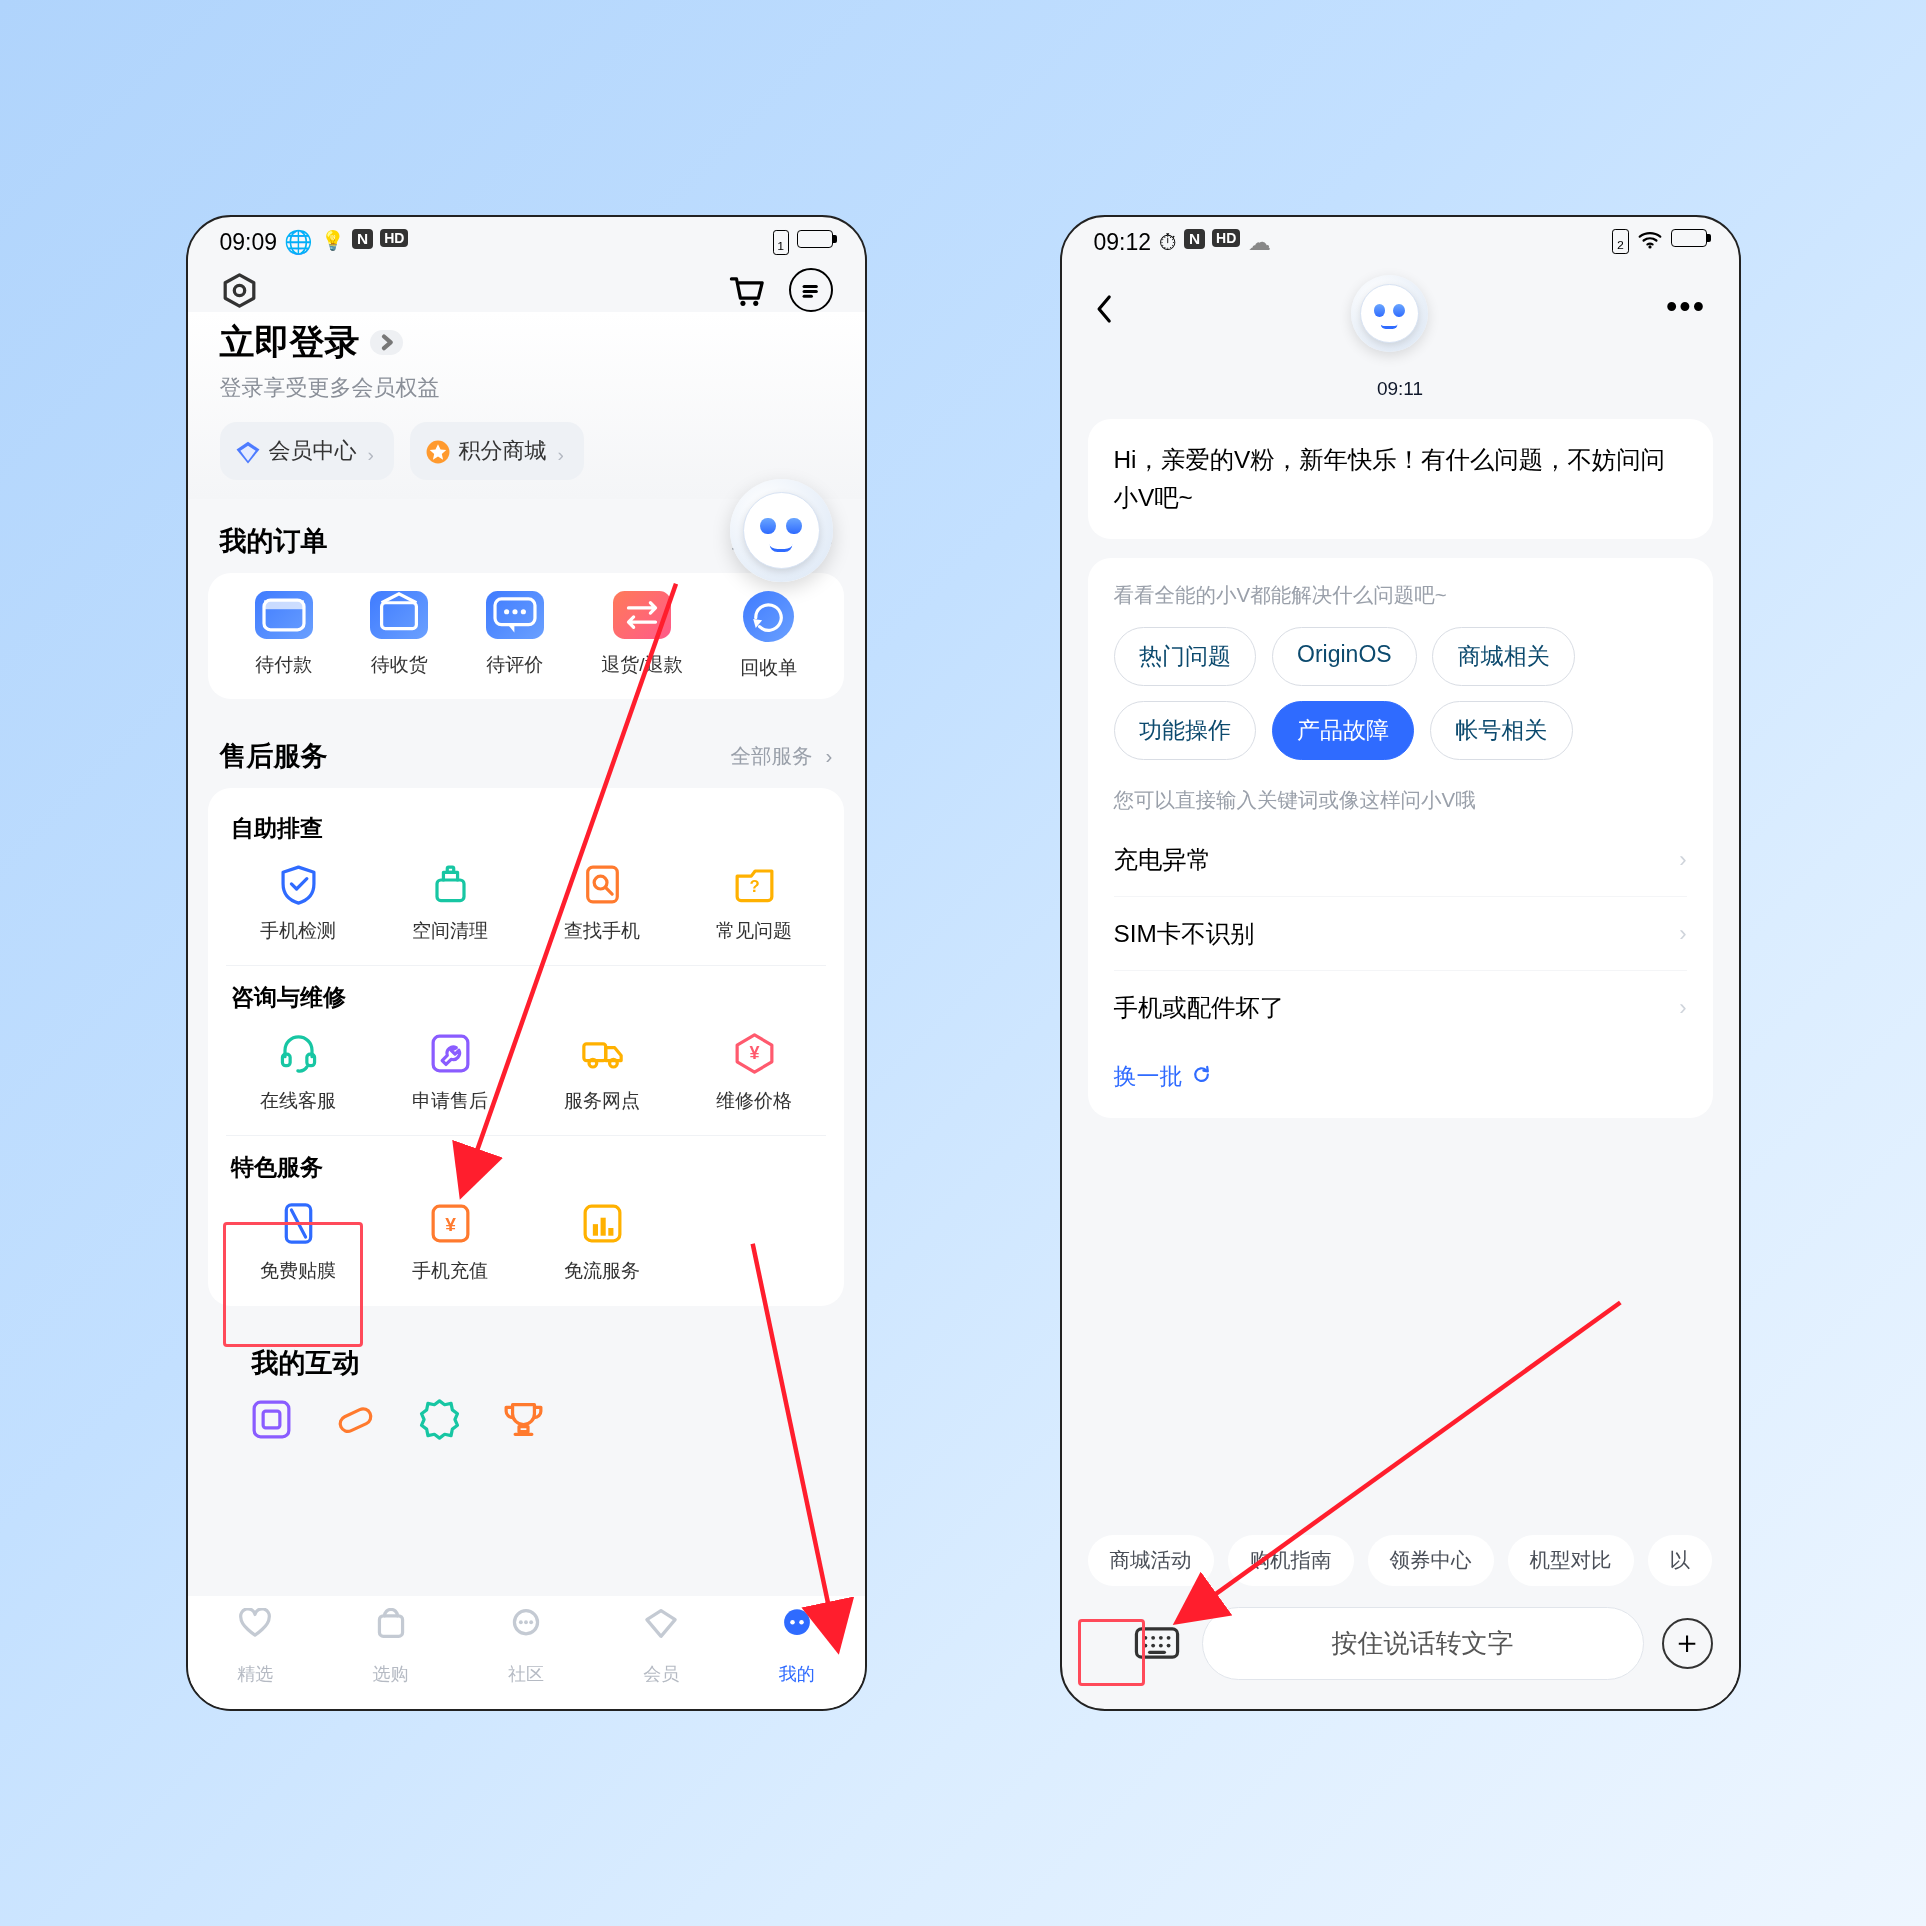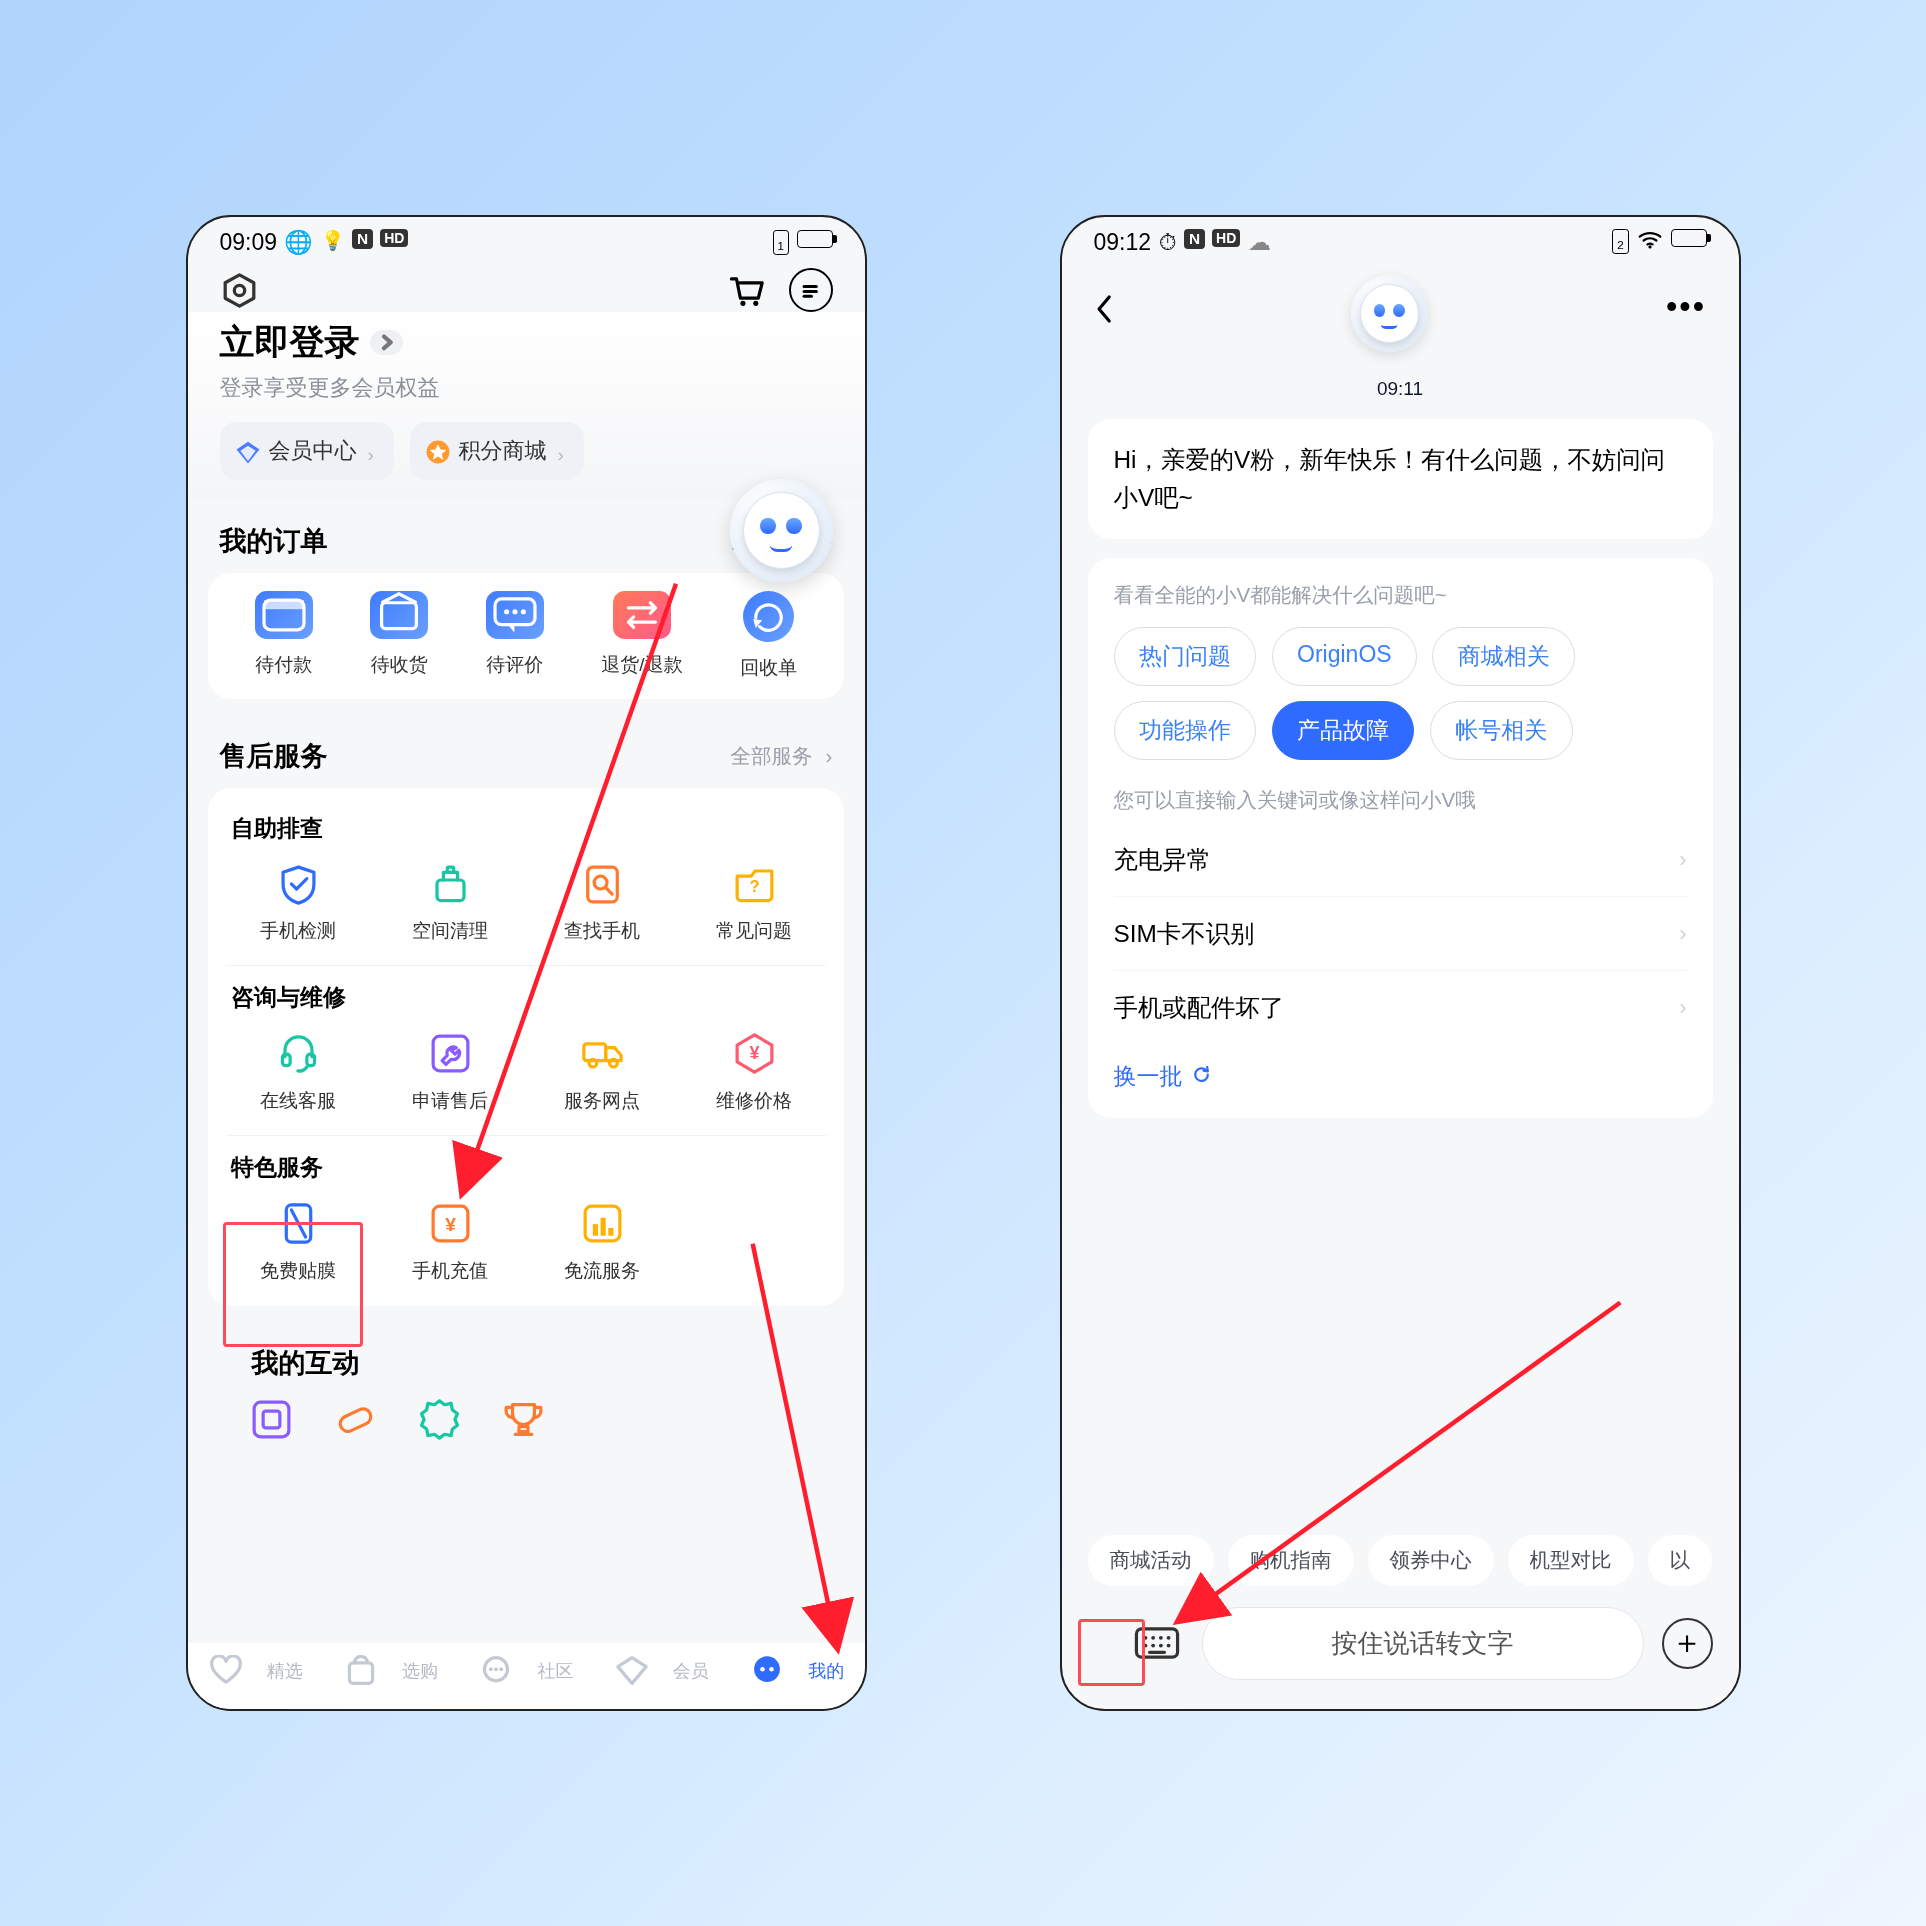--- a/index.html
+++ b/index.html
@@ -48,42 +48,42 @@
   .ord-item{ display:flex; flex-direction:column; align-items:center; gap:13px; font-size:19px; color:#333;}
   .oi{ width:58px; height:48px; border-radius:11.6px; position:relative;}
   .subh{ font-size:23px; font-weight:700; margin:6.4px 0 14px 5.1px;}
   .grid4{ display:flex; justify-content:space-between; }
   .gitem{ width:24%; display:flex; flex-direction:column; align-items:center; gap:11.6px; font-size:19px; color:#333; padding:3.9px 0;}
   .gi{ width:45px; height:45px; }
   .hl{ border:0; border-top:1.3px solid #f0f2f5; margin:16.7px 0;}
   .redbox{ position:absolute; border:3.2px solid #ff4a5a; border-radius:3.9px; pointer-events:none;}
   .arrow{ position:absolute; pointer-events:none;}
   .tabbar{ margin-top:auto; display:flex; justify-content:space-around; align-items:center; padding:11.6px 0 23px; background:#fff;}
-  .tab{ display:flex; align-items:center; gap:23px; font-size:18px; color:#b5bac3;justify-content:flex-end;}
+  .tab{ display:flex; flex-direction:column; align-items:center; gap:23px; font-size:18px; color:#b5bac3;justify-content:flex-end;}
   .tab.active{ color:#2f6bff;}
   .ti{ width:36px; height:31px; }
   
   .stk{ fill:none; stroke:currentColor; stroke-width:5; stroke-linecap:round; stroke-linejoin:round;}
   .stk-thin{ fill:none; stroke:currentColor; stroke-width:3.5; stroke-linecap:round; stroke-linejoin:round;}
 
   
   .phone2 .navbar{ display:flex; align-items:center; justify-content:space-between; padding:13px 32px;}
   .back{ font-size:36px; font-weight:300;}
   .bot-avatar{ width:77px; height:77px; border-radius:50%; background:radial-gradient(circle at 35% 30%, #fff, #dbe6f4); display:flex; align-items:center; justify-content:center; box-shadow:0 3.9px 13px rgba(0,0,0,.12);}
   .bot-avatar .face{ width:59px; height:59px;}
   .bot-avatar .eye{ width:11.6px; height:13px;}
   .bot-avatar .eye.l{ left:13px; top:19px;} .bot-avatar .eye.r{ right:13px; top:19px;}
   .bot-avatar .mouth{ width:16.7px; height:5.1px; bottom:13px;}
   .dots{ font-size:31px; letter-spacing:2.6px; font-weight:700; margin-top:-13px;}
   .time-tag{ text-align:center; font-size:19px; color:#0f172a; margin:13px 0 19px;}
   .bubble{ background:#fff; border-radius:23px; padding:22px 26px; margin:0 26px 19px; font-size:24.4px; line-height:1.55;}
   .bigcard{ background:#fff; border-radius:23px; margin:0 26px; padding:23px 26px 26px;}
   .hint{ font-size:20.5px; color:#9aa0aa; margin-bottom:18px;}
   .chips{ display:flex; flex-wrap:wrap; gap:15.4px; margin-bottom:26px;}
-  .chip{ border:1.6px solid #d9dde4; border-radius:39px; padding:13px 24.4px; font-size:23px; color:#3b82f6;}
+  .chip{ border:1.6px solid #d9dde4; border-radius:39px; padding:13px 24.4px; font-size:23px; color:#0c4a6e;}
   .chip.primary{ background:#2f6bff; border-color:#2f6bff; color:#fff;}
   .hint2{ font-size:20.5px; color:#9aa0aa; margin:11.6px 0 9px;}
   .qlist .q{ display:flex; justify-content:space-between; align-items:center; padding:20.5px 0; font-size:24.4px; border-bottom:1px solid #f4f5f7;}
   .qlist .q:last-of-type{ border-bottom:none;}
   .qchev{ color:#cfd4db; font-size:22px;}
   .refresh{ color:#2f6bff; font-size:23px; display:flex; align-items:center; gap:9px; margin-top:16.7px;}
   .quickrow{ display:flex; gap:14px; padding:0 26px 13px; overflow:hidden;}
   .qchip{ background:#fff; border-radius:28px; padding:11.6px 22px; font-size:20.5px; white-space:nowrap; color:#4a4f58;}
   .inputbar{ display:flex; align-items:center; gap:18px; padding:7.7px 26px 29.5px; background:#f6f7f9;margin-left:42px;}
   .kbd-btn{ width:54px; height:54px; display:flex; align-items:center; justify-content:center;}

